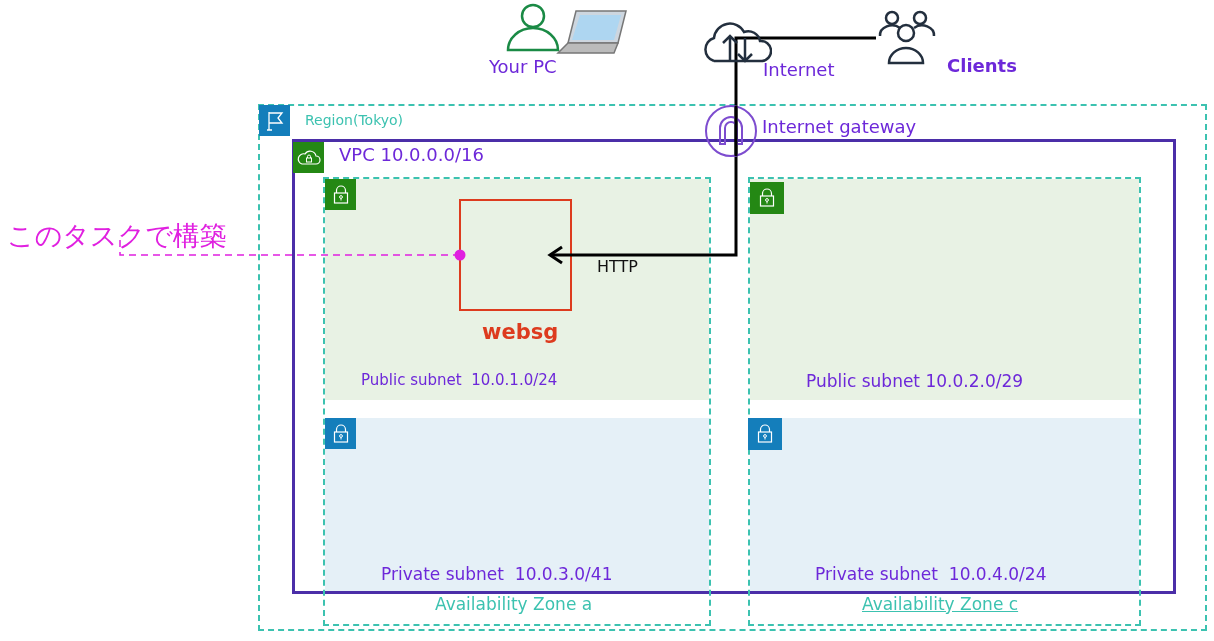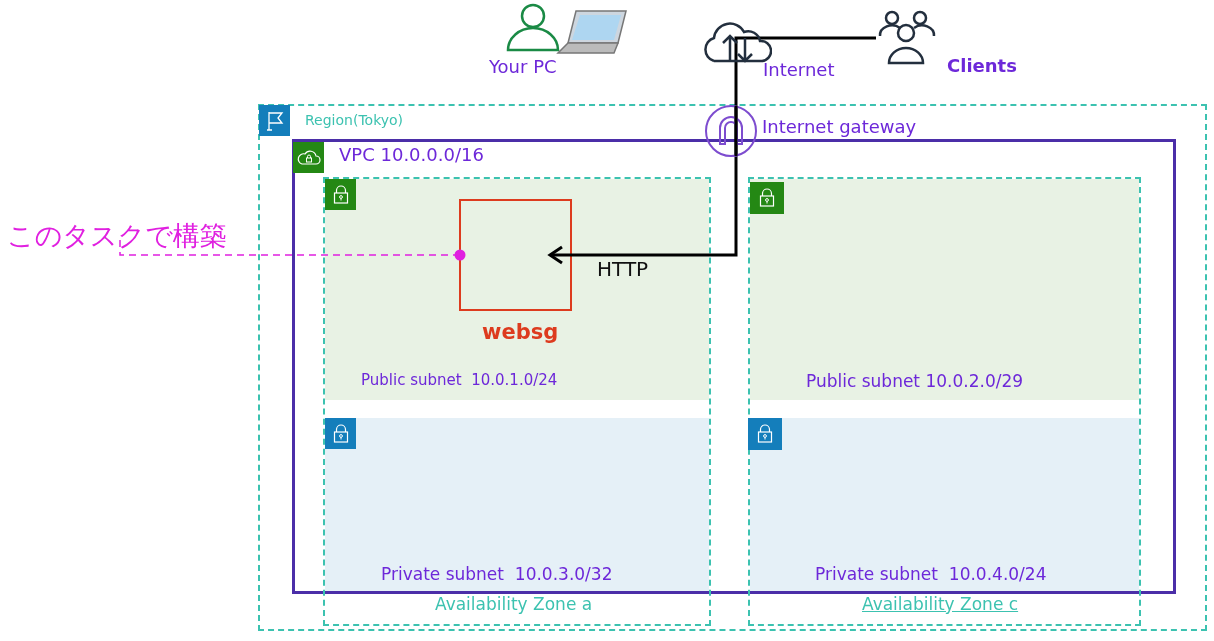--- a/index.html
+++ b/index.html
@@ -62,21 +62,21 @@
     <circle cx="8" cy="12" r="1.4" fill="none" stroke="#fff" stroke-width="1"></circle>
       <path d="M8 13.4 V15.5" stroke="#fff" stroke-width="1"></path>
   </svg>
 </div>
 <div class="txt" style="left:361px;top:373px;font-size:15px;">
   <span class="lbl-purple">Public subnet</span>&nbsp;
   <span class="lbl-dark">10.0.1.0/24</span>
 </div>
 <div class="txt" style="left:381px;top:566px;font-size:17px;">
   <span class="lbl-purple">Private subnet</span>&nbsp;
-  <span class="lbl-dark">10.0.3.0/32</span>
+  <span class="lbl-dark">10.0.3.0/41</span>
 </div>
 <div class="txt lbl-teal" style="left:435px;top:596px;font-size:17px;">Availability Zone a</div>
 
 <div class="abs az" style="left:748px;top:177px;width:393px;height:449px;"></div>
 <div class="abs pub" style="left:750px;top:179px;width:389px;height:221px;"></div>
 <div class="abs priv" style="left:750px;top:418px;width:389px;height:173px;"></div>
 <div class="abs badge green" style="left:750px;top:182px;width:34px;height:32px;">
   <svg width="16" height="20" viewBox="0 0 16 20">
     <rect x="1.5" y="8" width="13" height="10" fill="none" stroke="#fff" stroke-width="1.2"></rect>
     <path d="M3.5 8 V5.5 A4.5 4.5 0 0 1 12.5 5.5 V8" fill="none" stroke="#fff" stroke-width="1.2"></path>
@@ -107,21 +107,21 @@
 
 <svg class="abs" style="left:0;top:0;" width="1214" height="641">
 
   <path d="M876 38 H736 V255 H550" fill="none" stroke="#000" stroke-width="3"></path>
   <path d="M562 247 L550 255 L562 263" fill="none" stroke="#000" stroke-width="3"></path>
 
   <path d="M120 240 V255 H458" fill="none" stroke="#e020e0" stroke-width="1.5" stroke-dasharray="7,5"></path>
   <circle cx="460" cy="255" r="5.5" fill="#e020e0"></circle>
 </svg>
 
-<div class="txt" style="left:597px;top:259px;font-size:20px;color:#111;">HTTP</div>
+<div class="txt" style="left:597px;top:259px;font-size:16px;color:#111;">HTTP</div>
 
 <div class="txt" style="left:7px;top:198px;font-size:27px;color:#e020e0;margin-top:24px;">このタスクで構築</div>
 
 <svg class="abs" style="left:704px;top:104px;" width="54" height="54" viewBox="0 0 54 54">
   <circle cx="27" cy="27" r="25" fill="none" stroke="#7d4ccf" stroke-width="2"></circle>
   <path d="M16 40 V24 A11 11 0 0 1 38 24 V40 H33 V24 A6 6 0 0 0 21 24 V40 Z" fill="none" stroke="#7d4ccf" stroke-width="2"></path>
   <line x1="32" y1="2" x2="32" y2="52" stroke="#000" stroke-width="3"></line>
 </svg>
 <div class="txt lbl-dark" style="left:762px;top:118px;font-size:18px;">Internet gateway</div>
 

